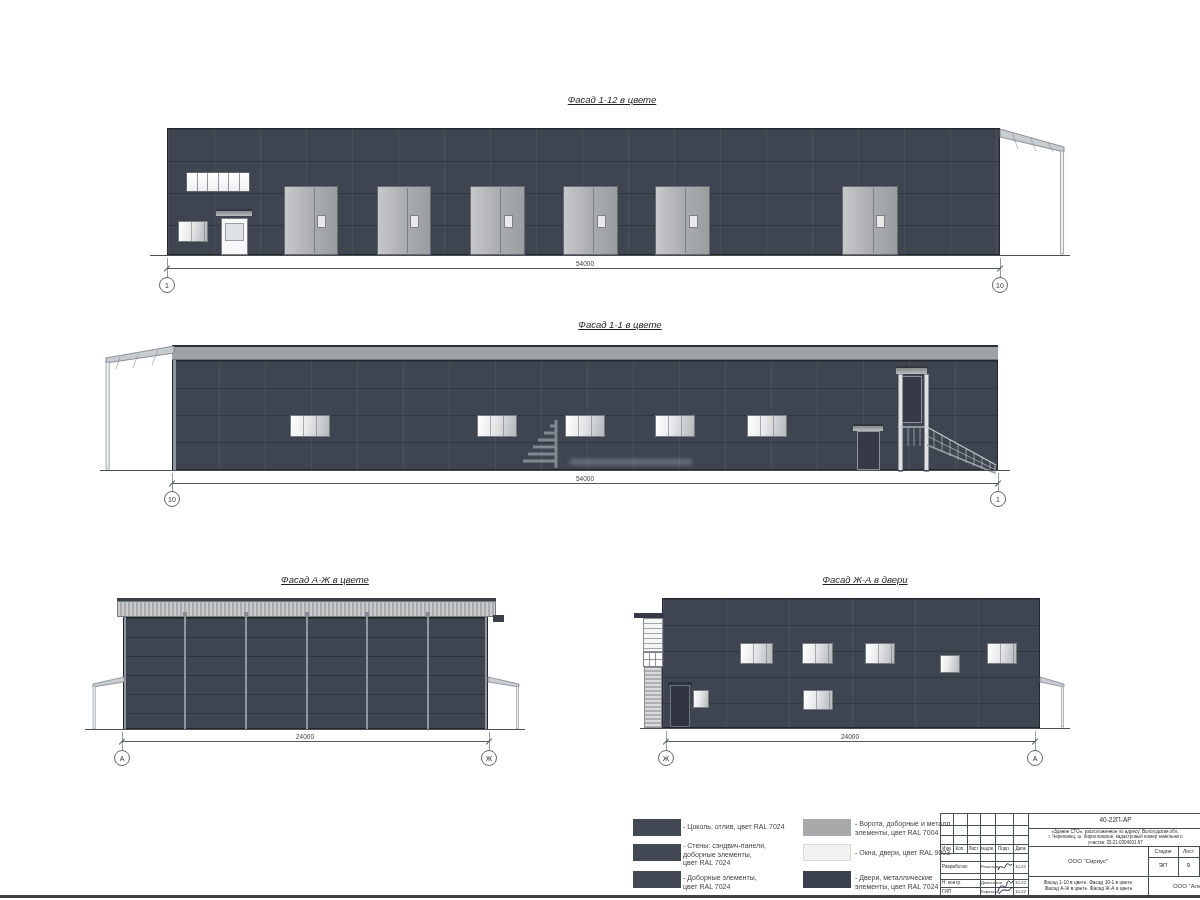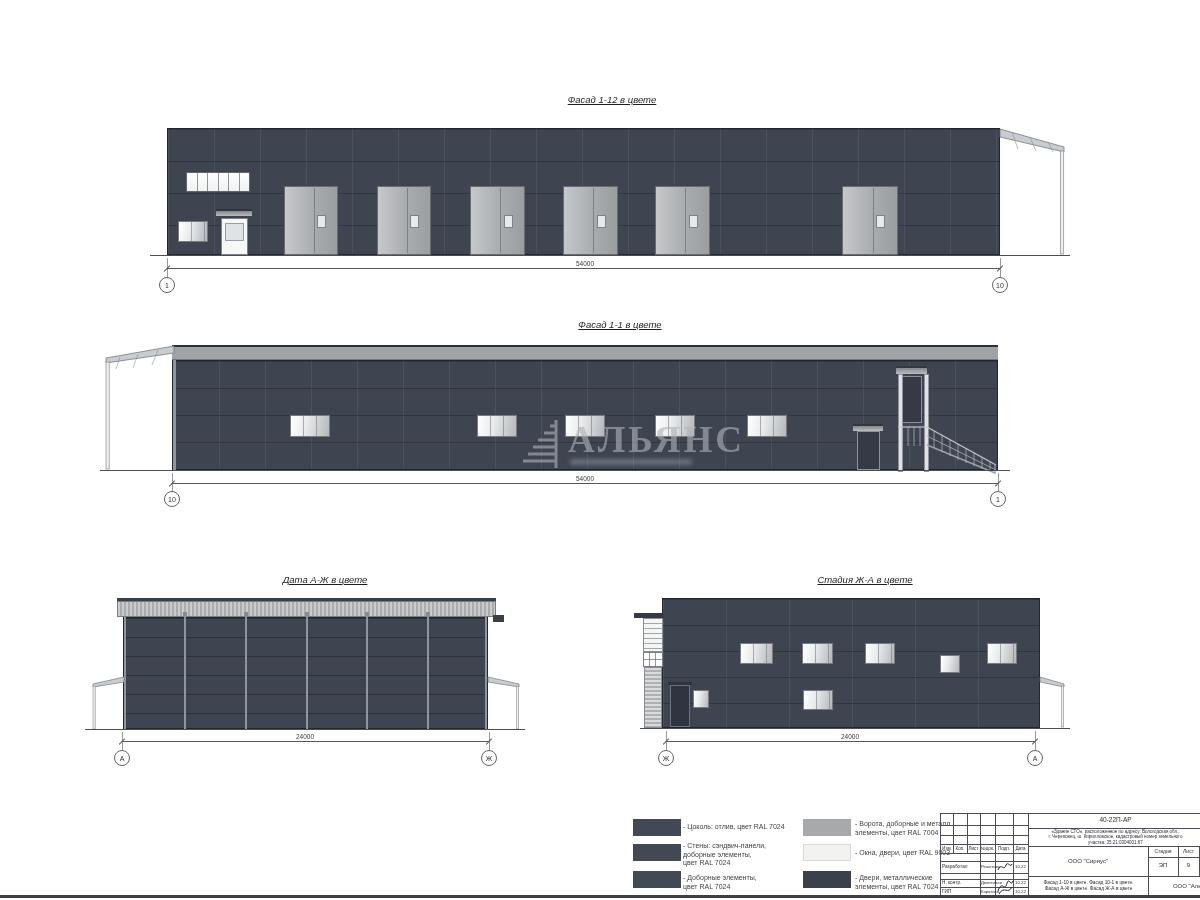--- a/index.html
+++ b/index.html
@@ -158,24 +158,23 @@
 
   <svg class="abs" style="left:520px;top:418px;opacity:.58" width="42" height="52">
     <line x1="36" y1="2" x2="36" y2="50" stroke="#b3b8bf" stroke-width="3"></line>
     <line x1="30" y1="8" x2="36" y2="8" stroke="#b3b8bf" stroke-width="3"></line>
     <line x1="24" y1="15" x2="36" y2="15" stroke="#b3b8bf" stroke-width="3"></line>
     <line x1="18" y1="22" x2="36" y2="22" stroke="#b3b8bf" stroke-width="3"></line>
     <line x1="13" y1="29" x2="36" y2="29" stroke="#b3b8bf" stroke-width="3"></line>
     <line x1="8" y1="36" x2="36" y2="36" stroke="#b3b8bf" stroke-width="3"></line>
     <line x1="3" y1="43" x2="36" y2="43" stroke="#b3b8bf" stroke-width="3"></line>
   </svg>
-  <div class="abs wm-text" style="left:568px;top:418px">АЛЬЯНС</div>
   <div class="abs wm-bar" style="left:570px;top:459px;width:122px;height:6px"></div>
 
-  <div class="abs ftitle" style="left:210px;top:574px;width:230px">Дата А-Ж в цвете</div>
+  <div class="abs ftitle" style="left:210px;top:574px;width:230px">Фасад А-Ж в цвете</div>
   <div class="abs" style="left:117px;top:598px;width:379px;height:3px;background:#3a3f48"></div>
   <div class="abs corr" style="left:117px;top:601px;width:379px;height:16px"></div>
   <div class="abs" style="left:493px;top:615px;width:11px;height:7px;background:#3a3f48"></div>
   <div class="abs wall gridh19" style="left:123px;top:617px;width:365px;height:112px"></div>
   <div class="abs colstrip" style="left:124px;top:617px;width:2px;height:112px"></div>
   <div class="abs colstrip" style="left:184px;top:617px;width:2px;height:112px"></div>
   <div class="abs colstrip" style="left:245px;top:617px;width:2px;height:112px"></div>
   <div class="abs colstrip" style="left:306px;top:617px;width:2px;height:112px"></div>
   <div class="abs colstrip" style="left:366px;top:617px;width:2px;height:112px"></div>
   <div class="abs colstrip" style="left:427px;top:617px;width:2px;height:112px"></div>
@@ -199,21 +198,21 @@
   <div class="abs dimline" style="left:122px;top:741px;width:367px;height:1px">
     <span class="tick" style="left:-4px"></span>
       <span class="tick" style="right:-4px"></span>
   </div>
   <div class="abs dimlabel" style="left:245px;top:733px;width:120px">24000</div>
   <div class="abs mline" style="left:122px;top:742px;height:8px"></div>
   <div class="abs mline" style="left:489px;top:742px;height:8px"></div>
   <div class="abs marker" style="left:114px;top:750px">А</div>
   <div class="abs marker" style="left:481px;top:750px">Ж</div>
 
-  <div class="abs ftitle" style="left:750px;top:574px;width:230px">Стадия Ж-А в цвете</div>
+  <div class="abs ftitle" style="left:750px;top:574px;width:230px">Фасад Ж-А в двери</div>
   <div class="abs wall grid63-26" style="left:662px;top:598px;width:378px;height:130px"></div>
   <div class="abs" style="left:634px;top:613px;width:30px;height:5px;background:#343945"></div>
   <div class="abs" style="left:643px;top:618px;width:20px;height:34px;background:#f4f5f5;border:1px solid #8a8e92;box-sizing:border-box;background-image:repeating-linear-gradient(to bottom,transparent 0 4px,rgba(120,125,130,.65) 4px 5px)"></div>
   <div class="abs" style="left:643px;top:652px;width:20px;height:15px;background:#ffffff;border:1px solid #7b7f83;box-sizing:border-box;background-image:repeating-linear-gradient(to right,transparent 0 5.2px,rgba(100,105,110,.7) 5.2px 6.2px),repeating-linear-gradient(to bottom,transparent 0 6.2px,rgba(100,105,110,.7) 6.2px 7.2px)"></div>
   <div class="abs" style="left:644px;top:667px;width:18px;height:61px;border:1px solid #8a8e92;box-sizing:border-box;background:repeating-linear-gradient(to bottom,#d8dadc 0 2px,#aeb1b4 2px 4px)"></div>
   <div class="abs win" style="left:740px;top:643px;width:33px;height:21px"></div>
   <div class="abs win" style="left:802px;top:643px;width:31px;height:21px"></div>
   <div class="abs win" style="left:865px;top:643px;width:30px;height:21px"></div>
   <div class="abs win" style="left:987px;top:643px;width:30px;height:21px"></div>
   <div class="abs win" style="left:940px;top:655px;width:20px;height:18px;background-image:linear-gradient(100deg,#ffffff 0%,#e9ebec 40%,#b4b8bc 100%)"></div>

